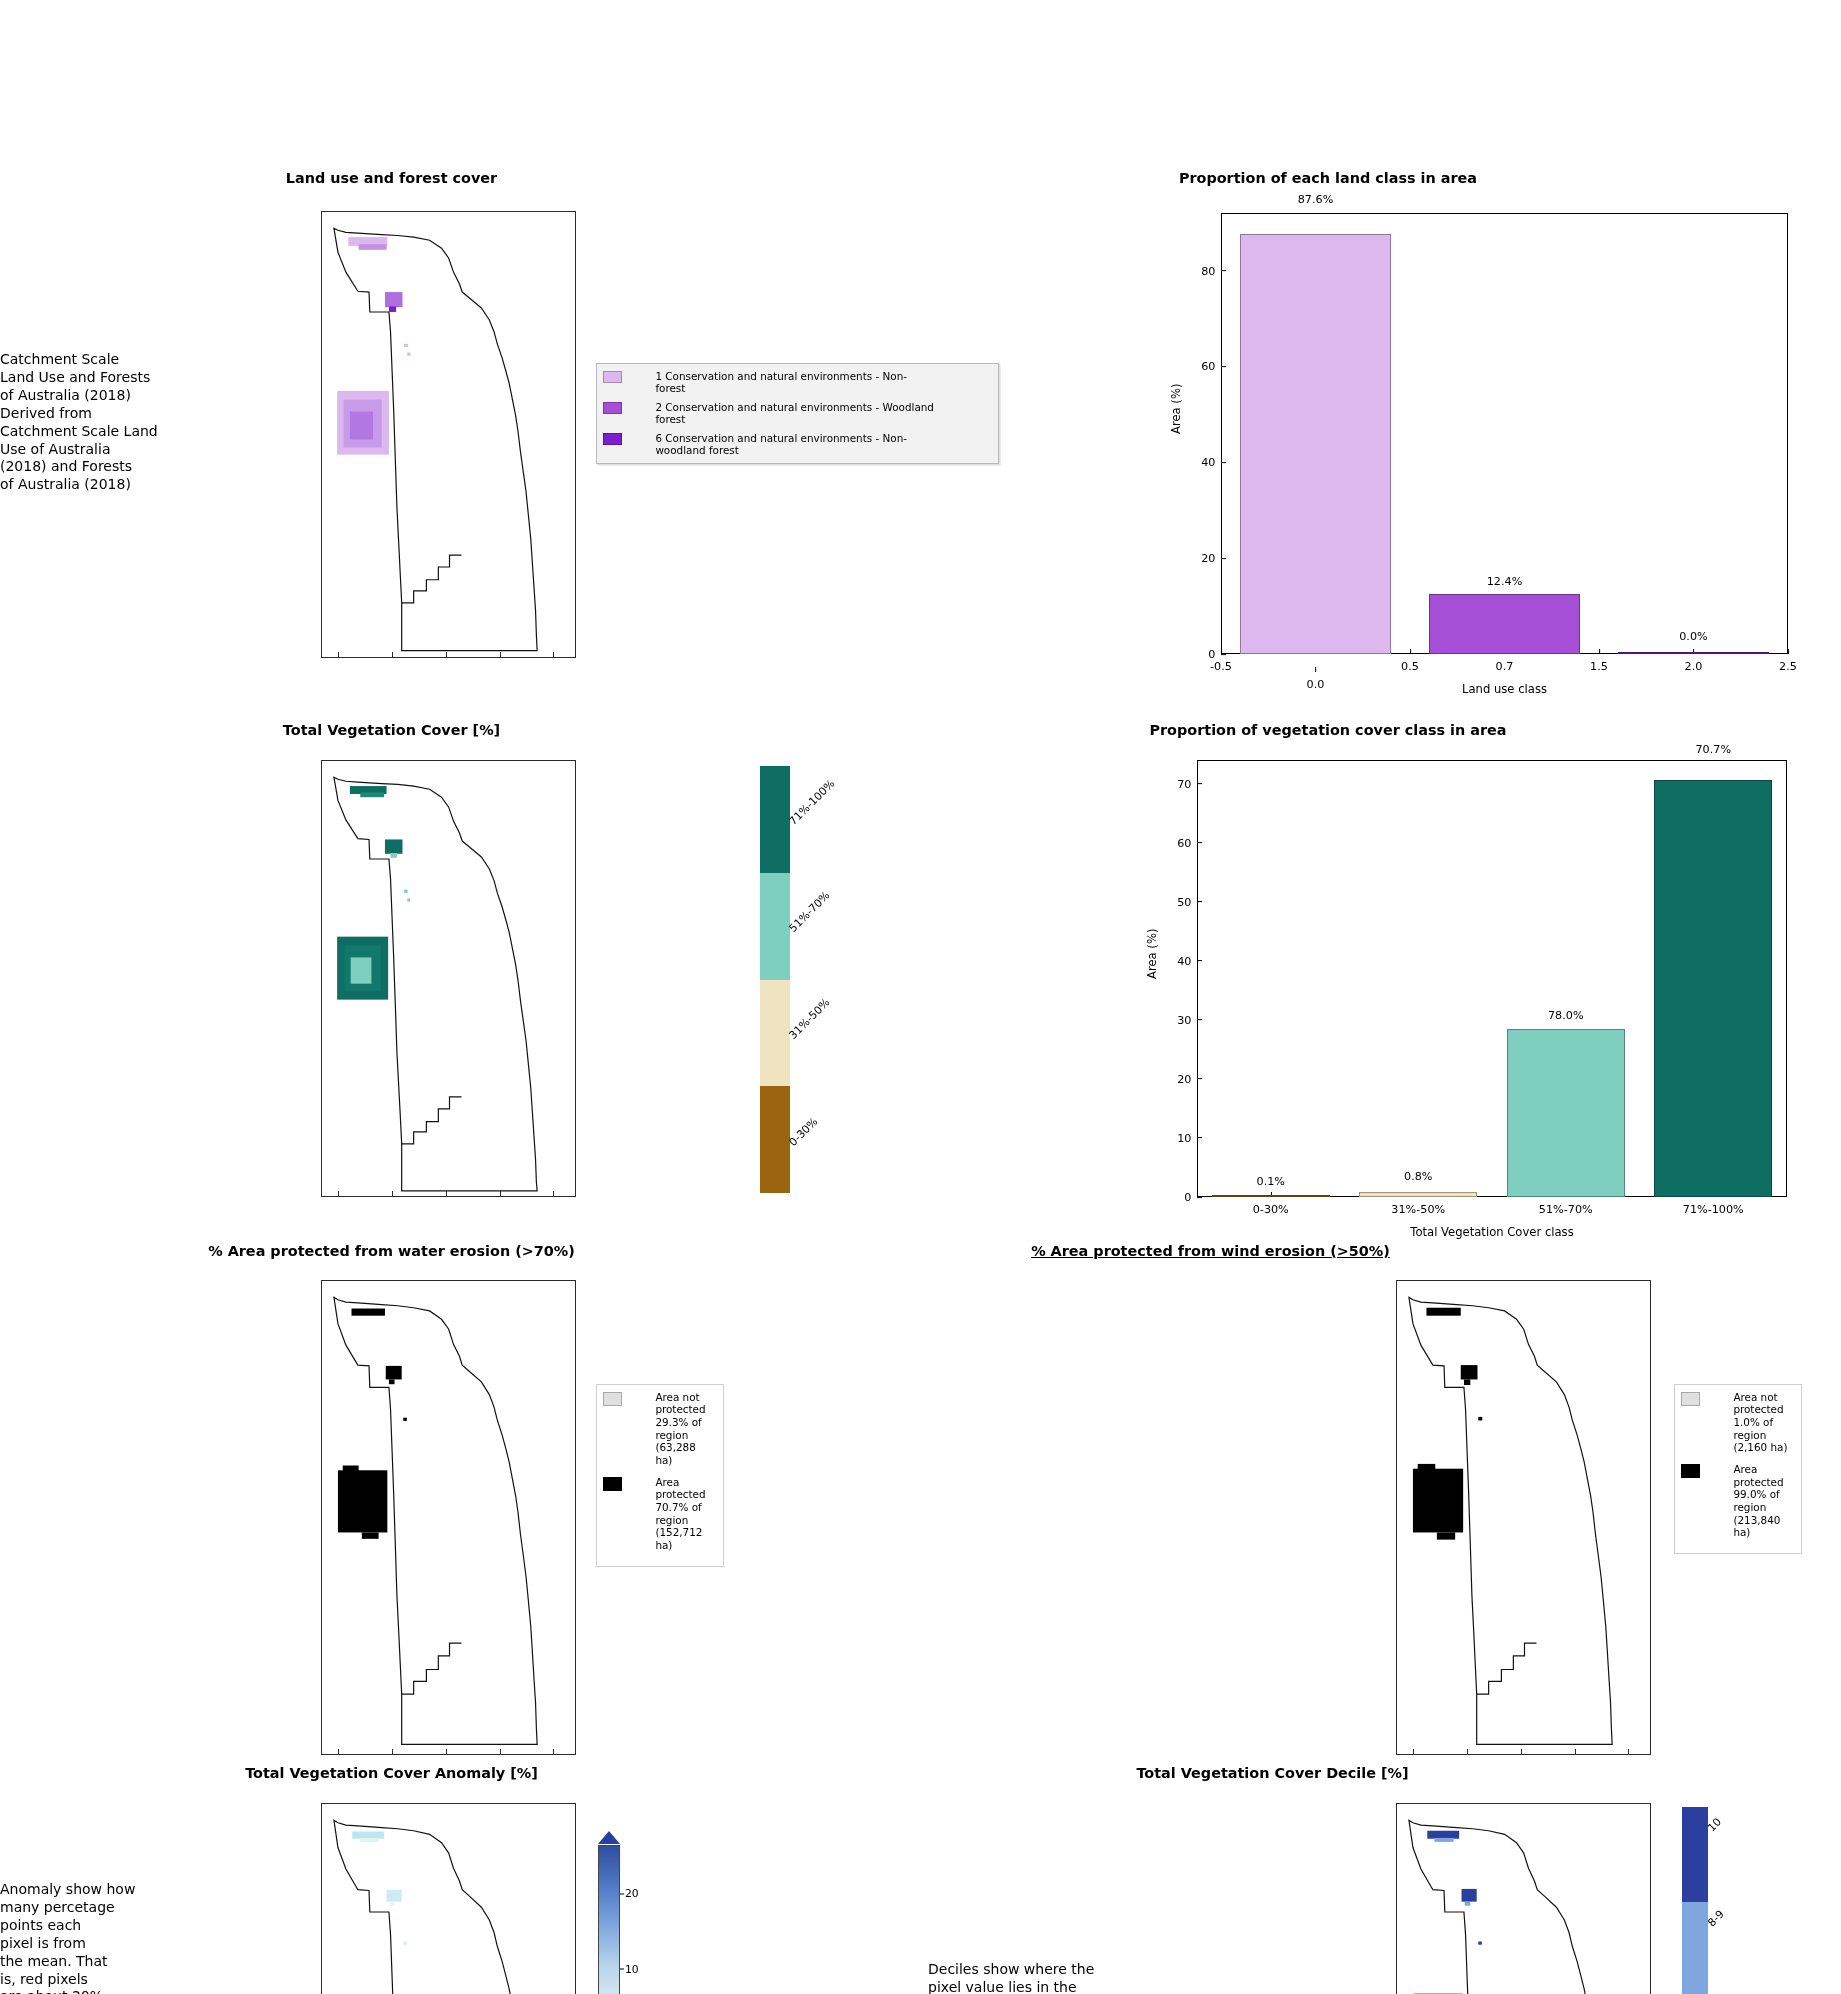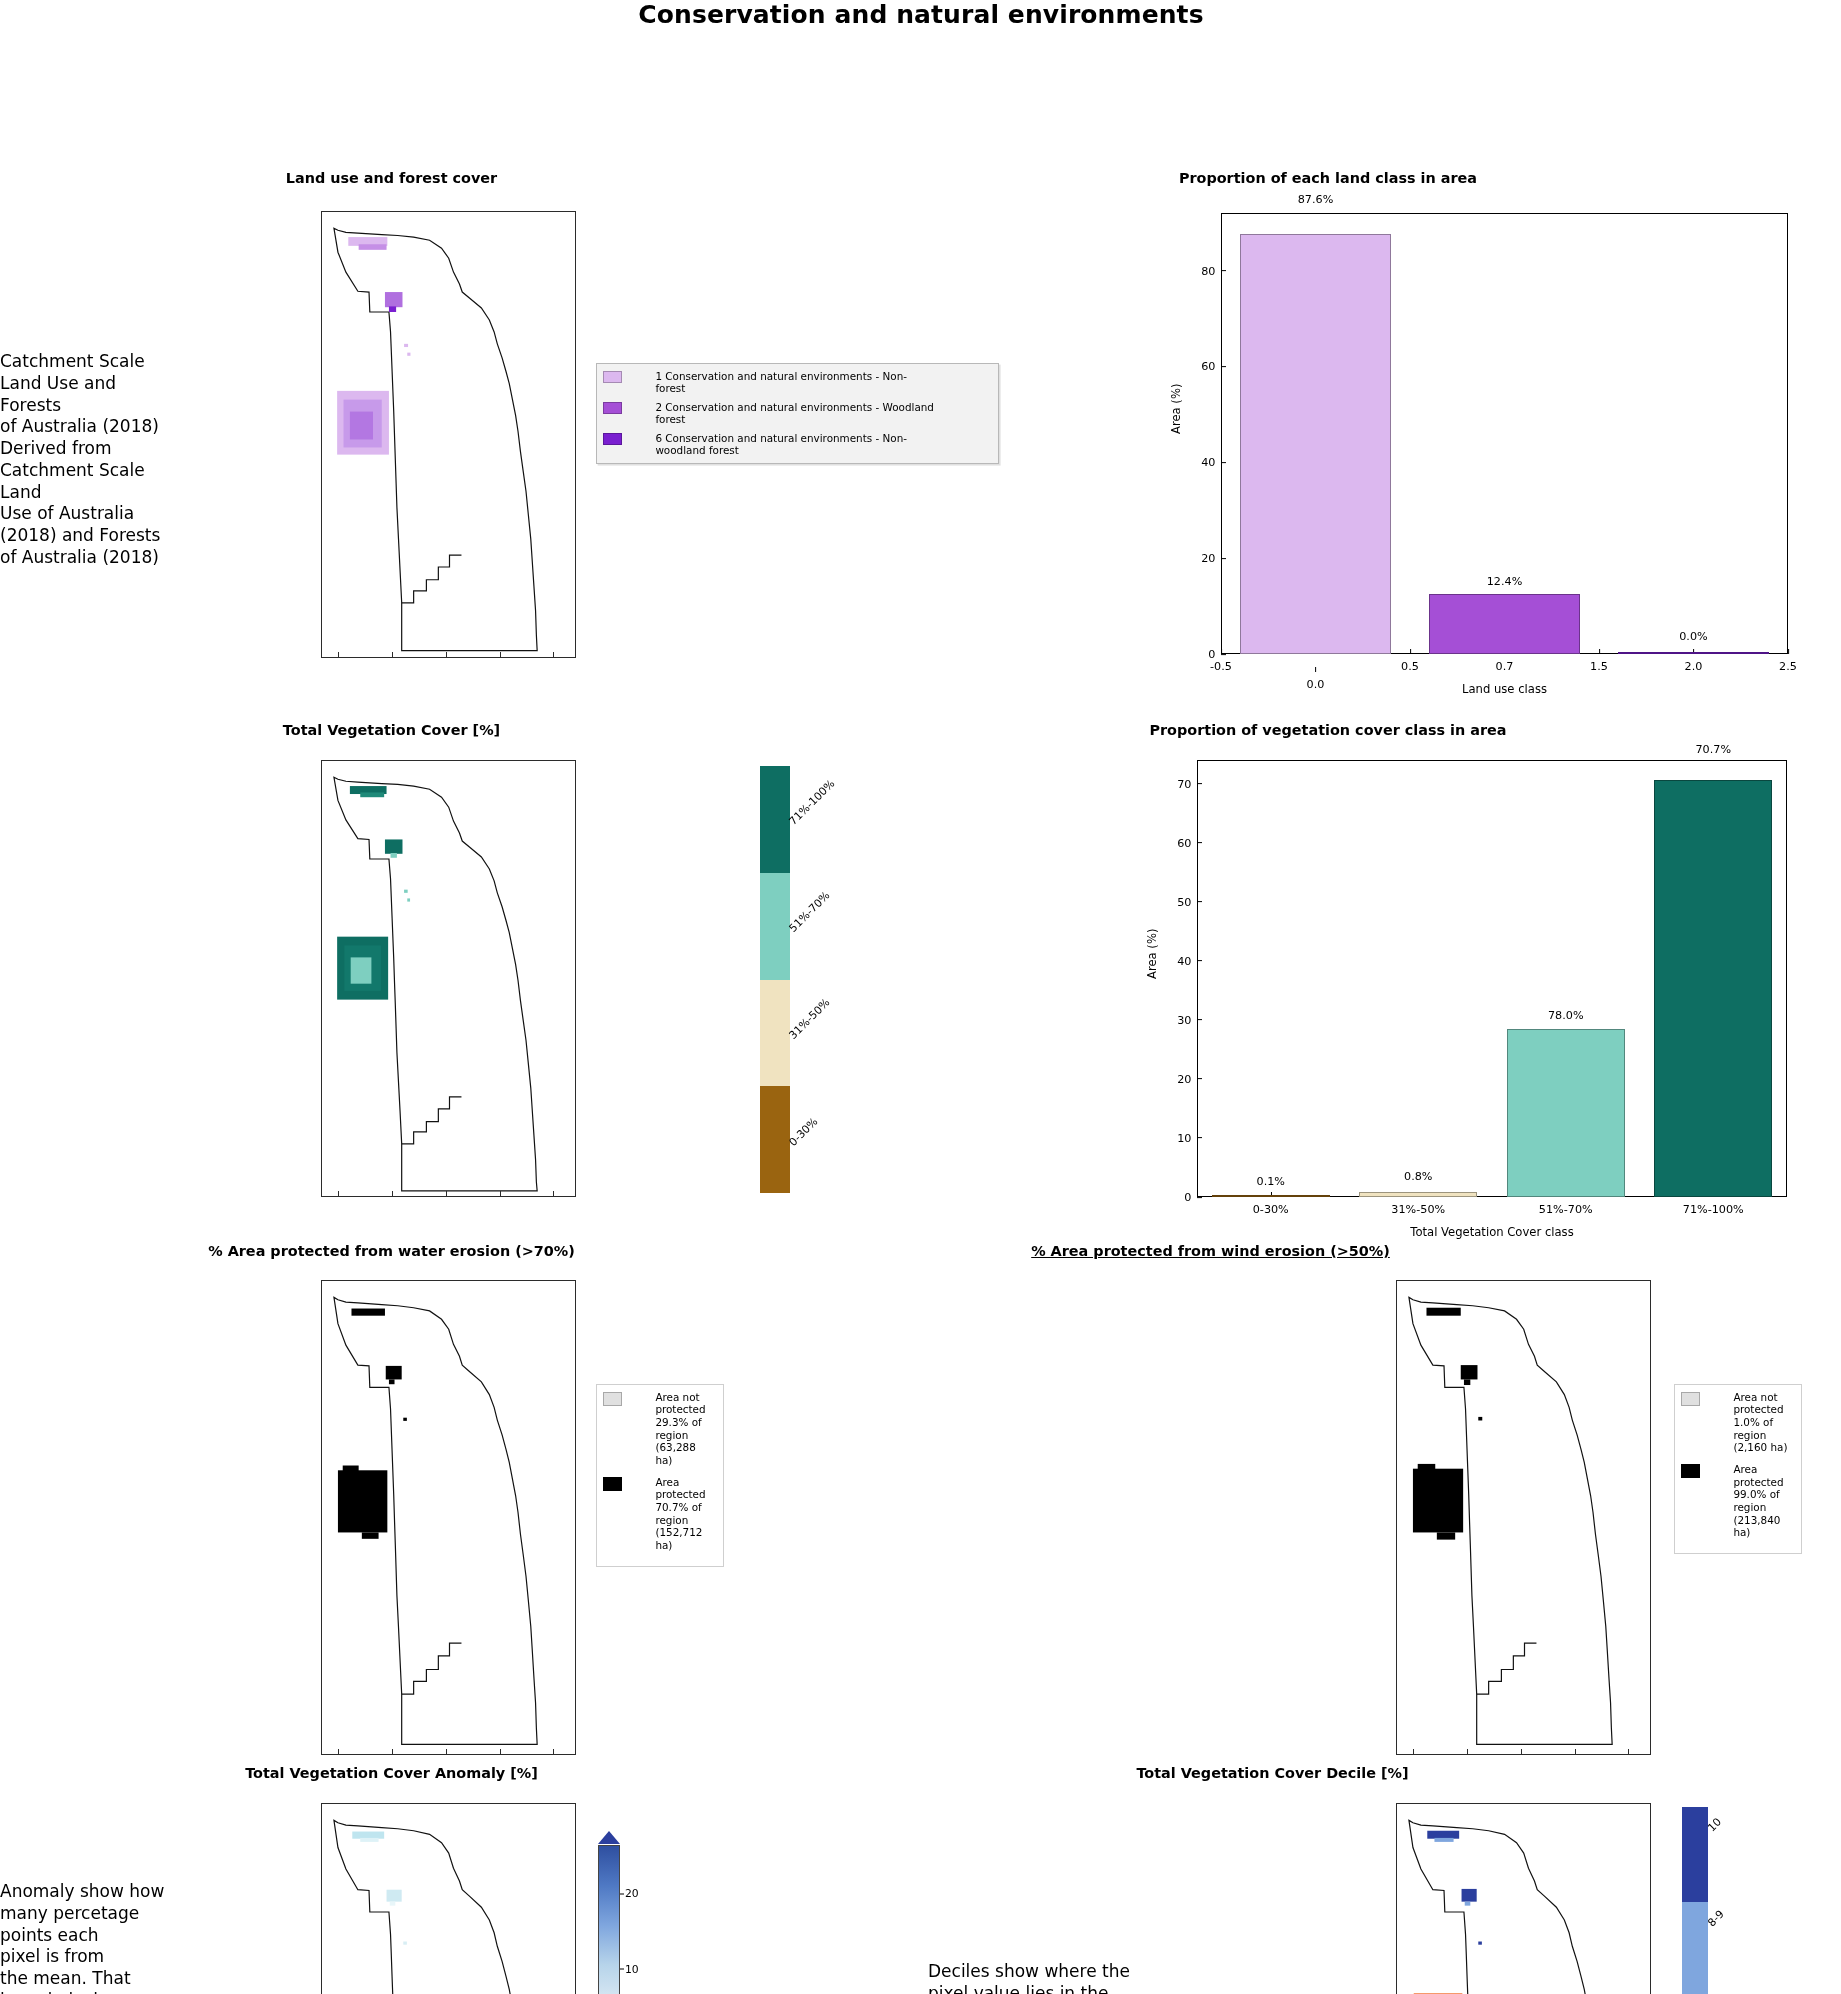--- a/index.html
+++ b/index.html
@@ -25,21 +25,21 @@
   }
   .panel-title {
     position: absolute;
     font-size: 14.4px;
     font-weight: bold;
     text-align: center;
     white-space: nowrap;
   }
   .side-note {
     position: absolute;
-    font-size: 17px;
+    font-size: 14px;
     line-height: 1.28;
     white-space: pre-line;
   }
 
   
   .mapbox {
     position: absolute;
     border: 0.8px solid #2b2b2b;
     background: #ffffff;
     overflow: hidden;
@@ -133,21 +133,20 @@
   .arrow-up, .arrow-dn { position:absolute; width:0; height:0; }
 
   
   .cbar-disc.dec .seglbl { transform: rotate(-45deg) translate(3.2px,-0.8px); }
 </style>
 </head>
 <body>
 
 <div class="page">
 
-  <div class="title-main">Conservation and natural environments</div>
 
   <div class="panel-title" style="left:192px; top:170px; width:399px;">Land use and forest cover</div>
 
   <div class="side-note" style="left:0px; top:351px; width:172px;"> Catchment Scale
 Land Use and Forests
 of Australia (2018)
 Derived from
 Catchment Scale Land
 Use of Australia
 (2018) and Forests

